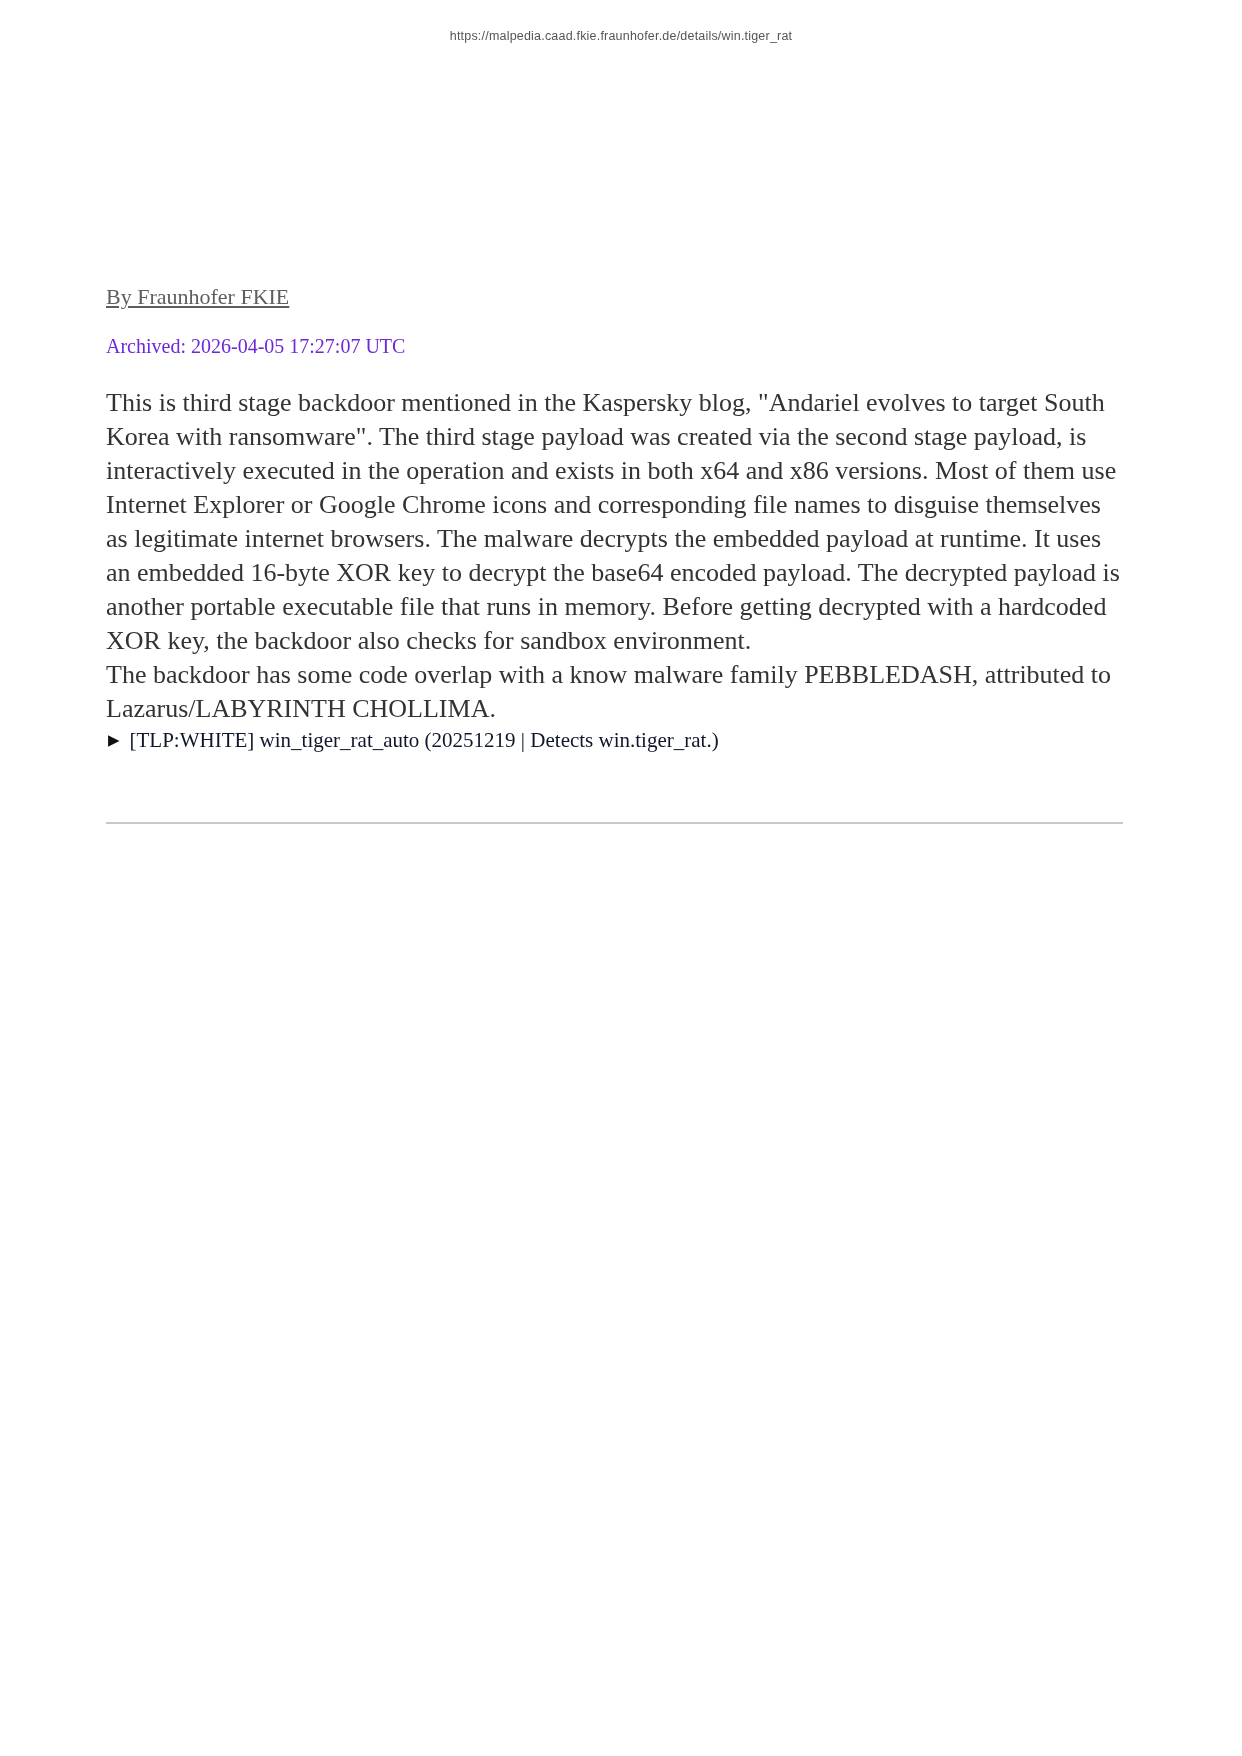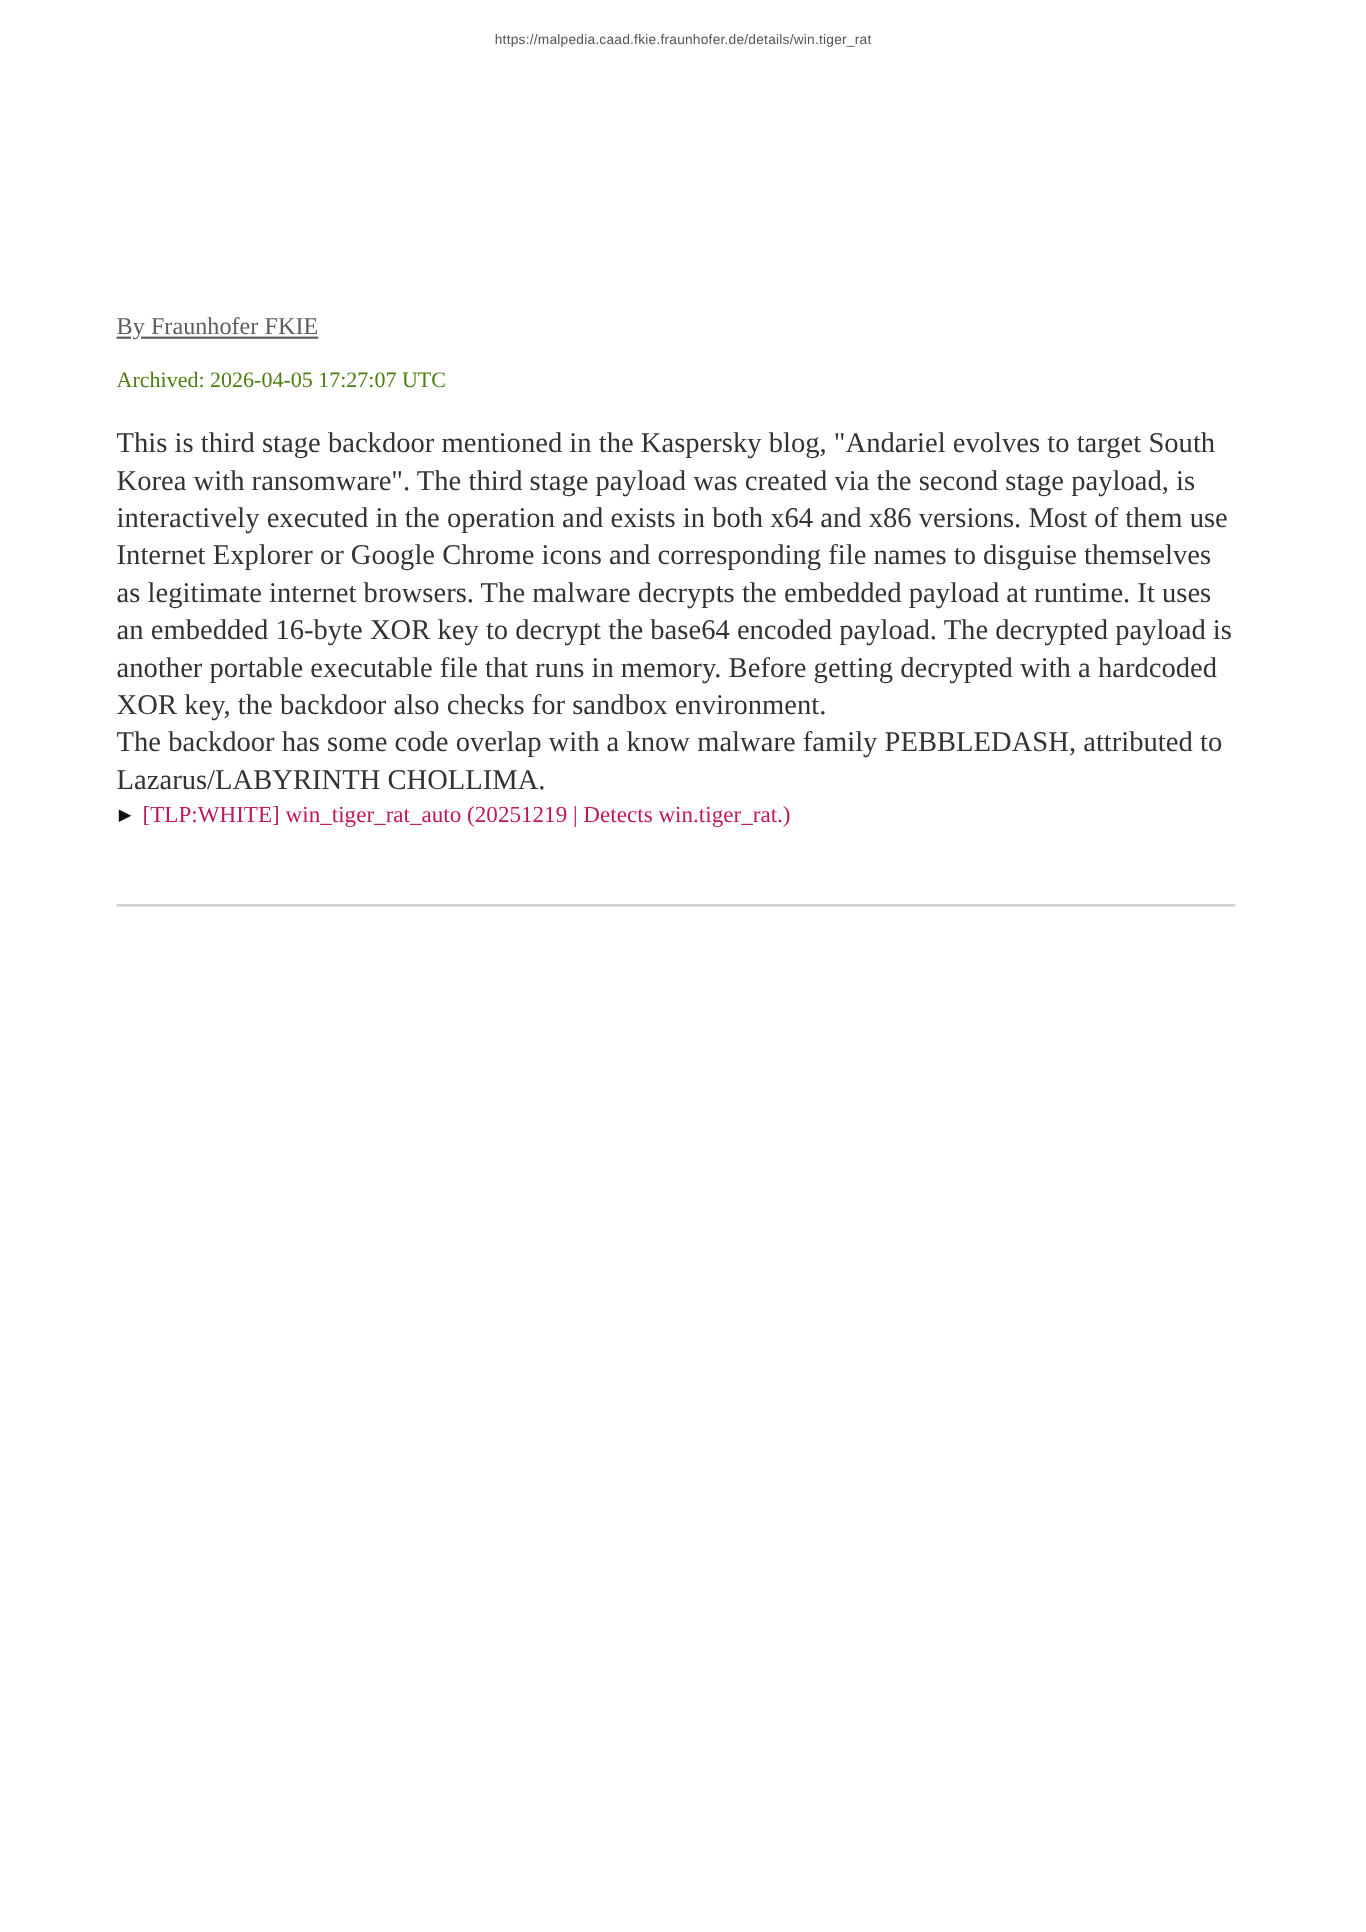--- a/index.html
+++ b/index.html
@@ -52,21 +52,21 @@
     color: #5e5e5e;
     text-decoration: underline;
   }
   .archived {
     position: absolute;
     top: 333px;
     left: 0;
     margin: 0;
     font-size: 20px;
     line-height: 26px;
-    color: #4d7c0f;
+    color: #6d28d9;
   }
   .body-text {
     position: absolute;
     top: 386px;
     left: 0;
     width: 1017px;
     margin: 0;
     font-size: 26px;
     line-height: 34px;
     color: #333333;
@@ -83,21 +83,21 @@
   .marker {
     font-family: "DejaVu Sans", sans-serif;
     font-size: 15px;
     line-height: 1;
     color: #111111;
     flex: 0 0 auto;
   }
   .summary-text {
     font-size: 21px;
     line-height: 26px;
-    color: #be185d;
+    color: #0f172a;
   }
   .divider {
     position: absolute;
     top: 822px;
     left: 0;
     width: 1017px;
     border: none;
     margin: 0;
     border-top: 2px solid #c8c8c8;
   }

